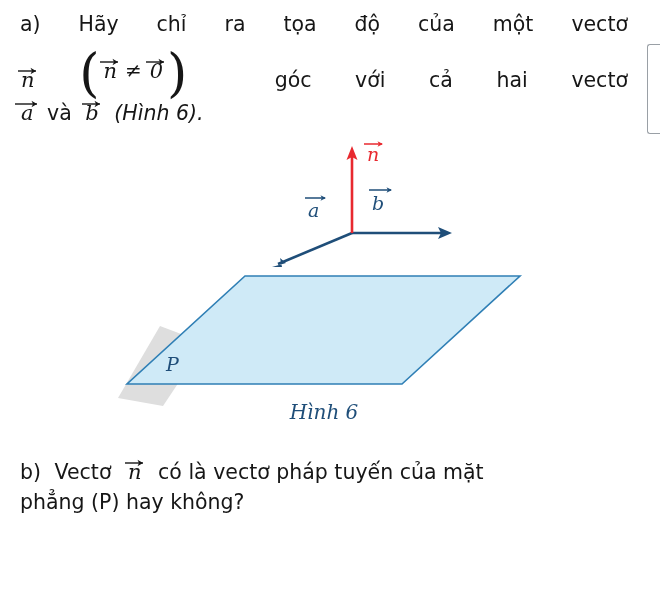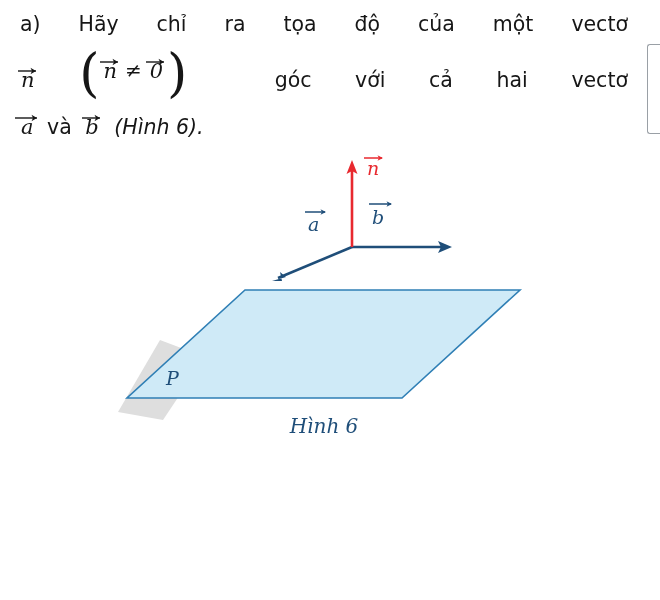--- a/index.html
+++ b/index.html
@@ -223,21 +223,21 @@
       <span class="sp"></span>
       <span class="w">với</span>
       <span class="sp"></span>
       <span class="w">cả</span>
       <span class="sp"></span>
       <span class="w">hai</span>
       <span class="sp"></span>
       <span class="w">vectơ</span>
     </div>
 
-    <div class="line" style="margin-top:18px;">
+    <div class="line" style="margin-top:4px;">
       <span class="vec wide">
         <span class="arw">
           <svg width="26" height="10" viewBox="0 0 26 10" aria-hidden="true">
             <line x1="1" y1="6" x2="23" y2="6" stroke="#161616" stroke-width="1.4"></line>
             <path d="M23 6 L17.5 2.8 L19 6 L17.5 9.2 Z" fill="#161616"></path>
           </svg>
         </span>
         <span>a</span>
       </span>
       <span style="padding:0 6px;">và</span>
@@ -287,14 +287,31 @@
         <path d="M392 62 L386.5 59.2 L388 62 L386.5 64.8 Z" fill="#1f4e79"></path>
         <text x="372" y="82" font-family="DejaVu Serif, serif" font-style="italic" font-size="19" fill="#1f4e79">b</text>
       </g>
 
       <text x="166" y="243" font-family="DejaVu Serif, serif" font-style="italic" font-size="19" fill="#1f4e79">P</text>
     </svg>
 
     <div class="fig-caption">Hình 6</div>
   </div>
 
+  <div class="para para-b">
+    <div class="line">
+      <span>b)</span>
+      <span style="padding-left:7px;">Vectơ</span>
+      <span class="vec" style="margin-left:9px;">
+        <span class="arw">
+          <svg width="22" height="10" viewBox="0 0 22 10" aria-hidden="true">
+            <line x1="1" y1="6" x2="19" y2="6" stroke="#161616" stroke-width="1.4"></line>
+            <path d="M19 6 L13.5 2.8 L15 6 L13.5 9.2 Z" fill="#161616"></path>
+          </svg>
+        </span>
+        <span>n</span>
+      </span>
+      <span style="padding-left:9px;">có là vectơ pháp tuyến của mặt</span>
+    </div>
+    <div class="line">phẳng (P) hay không?</div>
+  </div>
 
 </div>
 
 </body></html>

